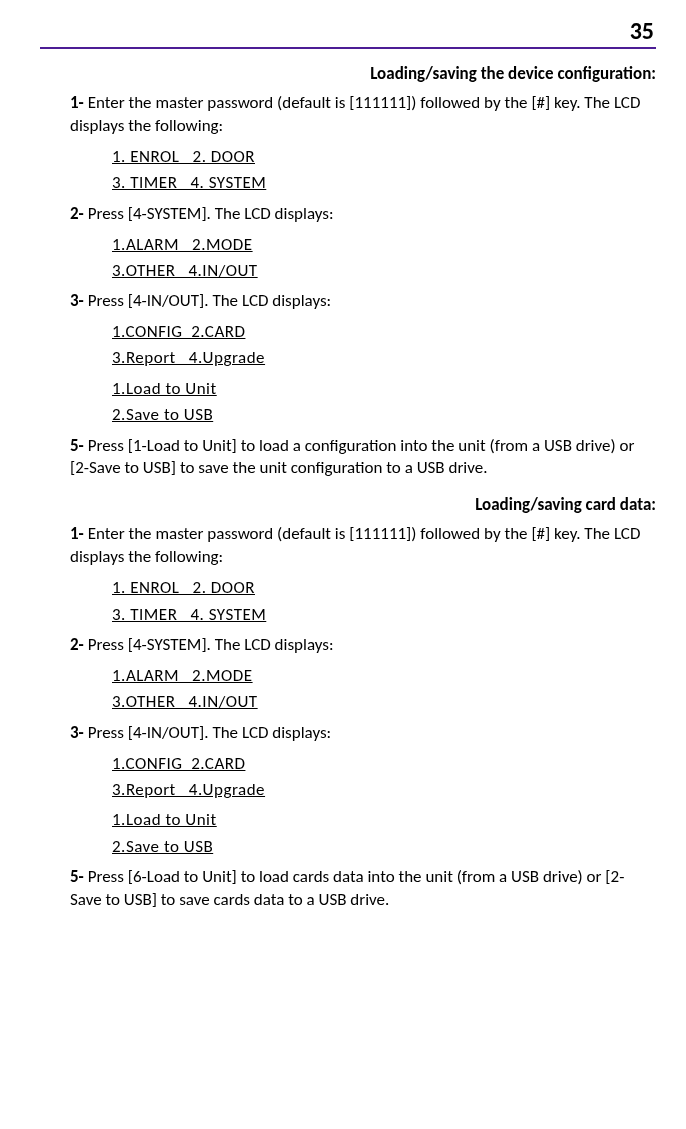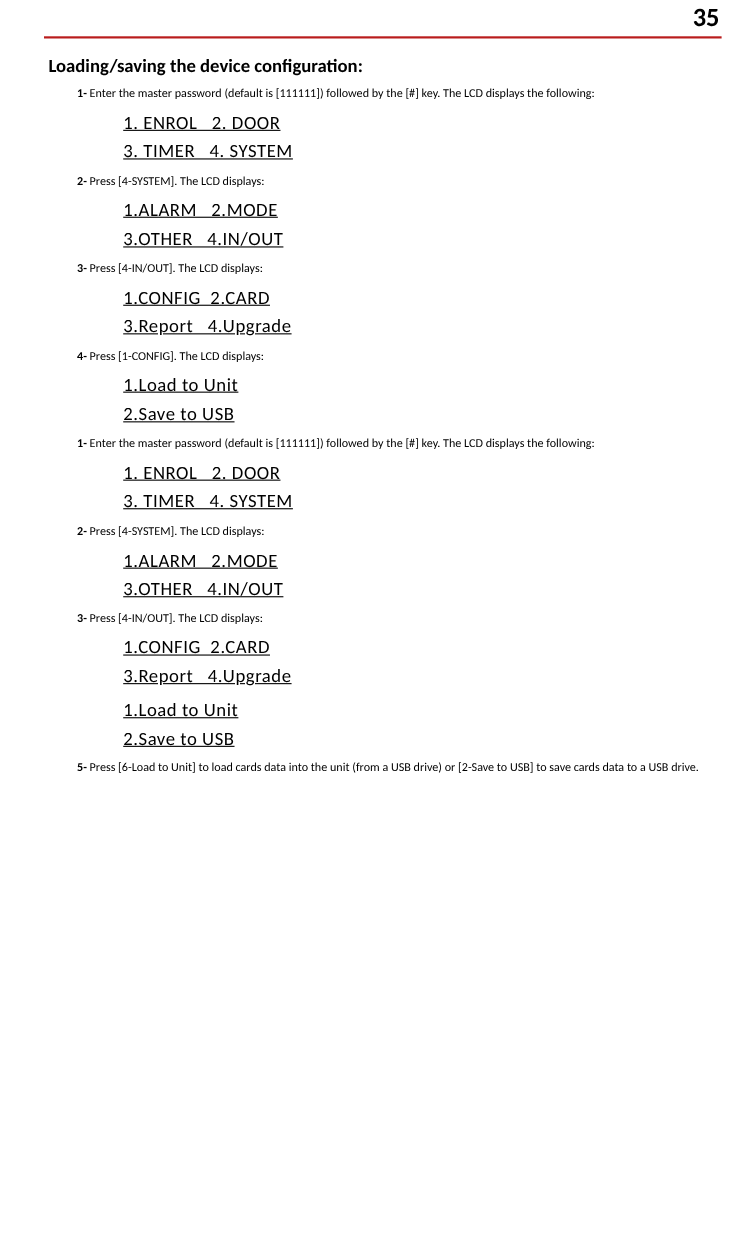--- a/index.html
+++ b/index.html
@@ -8,36 +8,37 @@
     padding: 0;
     font-family: Calibri, "Segoe UI", Arial, sans-serif;
     background: #fff;
     color: #000;
     width: 686px;
   }
   .page {
     padding: 0 30px 40px 40px;
   }
   .page-header {
-    border-bottom: 2px solid #b91c1c;
+    border-bottom: 2px solid #4c1d95;
     text-align: right;
-    padding: 2px 2px 2px 0;
+    padding: 16px 2px 2px 0;
   }
   .page-number {
     font-weight: 700;
     font-size: 24px;
   }
   .section-title {
     font-weight: 700;
     font-size: 17px;
-    margin: 14px 0 8px 4px;
+    margin: 14px 0 8px 16px;
+    text-align: right;
   }
   .step {
     margin: 6px 0 6px 30px;
-    font-size: 11px;
+    font-size: 17px;
     line-height: 1.35;
   }
   .step-num {
     font-weight: 700;
   }
   .step-body {
     display: inline;
   }
   .lcd {
     margin: 4px 0 4px 72px;
@@ -64,25 +65,26 @@
       <div class="step"><span class="step-num">2- </span><span class="step-body">Press [4-SYSTEM]. The LCD displays:</span></div>
       <div class="lcd">
         <div class="lcd-row">1.ALARM   2.MODE</div>
         <div class="lcd-row">3.OTHER   4.IN/OUT</div>
       </div>
       <div class="step"><span class="step-num">3- </span><span class="step-body">Press [4-IN/OUT]. The LCD displays:</span></div>
       <div class="lcd">
         <div class="lcd-row">1.CONFIG  2.CARD</div>
         <div class="lcd-row">3.Report   4.Upgrade</div>
       </div>
-      <div class="step"><span class="step-num">4- </span><span class="step-body">Press [1-CONFIG]. The LCD displays:</span></div>
       <div class="lcd">
         <div class="lcd-row">1.Load to Unit</div>
         <div class="lcd-row">2.Save to USB</div>
       </div>
+      <div class="step"><span class="step-num">5- </span><span class="step-body">Press [1-Load to Unit] to load a configuration into the unit (from a USB drive) or [2-Save to USB] to save the unit configuration to a USB drive.</span></div>
+      <div class="section-title">Loading/saving card data:</div>
       <div class="step"><span class="step-num">1- </span><span class="step-body">Enter the master password (default is [111111]) followed by the [#] key. The LCD displays the following:</span></div>
       <div class="lcd">
         <div class="lcd-row">1. ENROL   2. DOOR</div>
         <div class="lcd-row">3. TIMER   4. SYSTEM</div>
       </div>
       <div class="step"><span class="step-num">2- </span><span class="step-body">Press [4-SYSTEM]. The LCD displays:</span></div>
       <div class="lcd">
         <div class="lcd-row">1.ALARM   2.MODE</div>
         <div class="lcd-row">3.OTHER   4.IN/OUT</div>
       </div>

